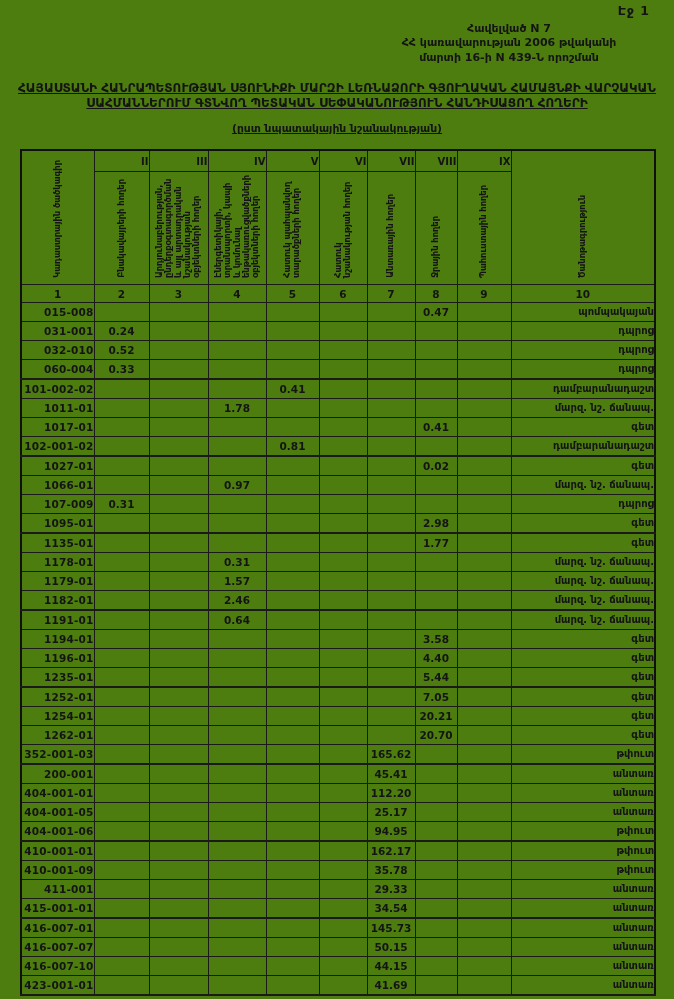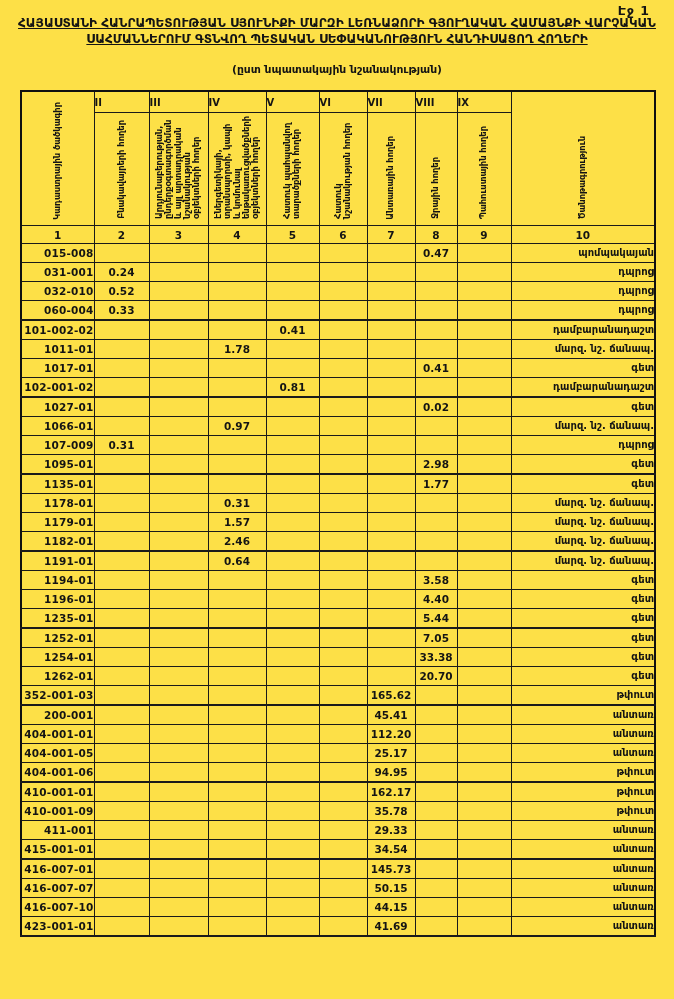--- a/index.html
+++ b/index.html
@@ -1,43 +1,43 @@
 <!DOCTYPE html>
 <html><head>
 <meta charset="utf-8">
 <style>
   html,body { margin:0; padding:0; background:#ffffff; }
   .page {
     position:relative;
     width:674px; height:999px;
-    background:#fde047;
+    background:#4d7c0f;
     font-family:"DejaVu Sans", sans-serif;
     color:#141414;
     overflow:hidden;
   }
   .pagenum {
     position:absolute; top:3px; right:24px;
     font-size:12.5px; font-weight:bold; letter-spacing:1px;
   }
   .appendix {
     padding-top:22px; margin-left:356px; width:306px;
     text-align:center; font-size:11px; font-weight:bold; line-height:1.3;
   }
   .titleblock { margin-top:16px; text-align:center; font-weight:bold; }
   .caption { font-size:12px; letter-spacing:3px; margin-bottom:5px; }
   .main-title { font-size:12px; line-height:1.3; padding:0 16px;text-decoration:underline; }
-  .sub-title { font-size:10.8px; margin-top:16px; }
+  .sub-title { font-size:10.8px; margin-top:10px;text-decoration:underline; }
 
   table.land {
     border-collapse:collapse; table-layout:fixed;
     margin:14px 0 0 20px; width:634px;
     border:2px solid #101010;
   }
   table.land td { border:1px solid #1a1a1a; padding:0; overflow:hidden; }
-  td.roman   { height:20px; text-align:left; font-size:10px; font-weight:bold; border-bottom-width:2px; }
+  td.roman   { height:20px; text-align:right; font-size:10px; font-weight:bold; border-bottom-width:2px; }
   td.vhead   { vertical-align:bottom; text-align:center; height:112px; }
   td.tallcell{ vertical-align:bottom; text-align:center; }
   .vtext {
     display:inline-block;
     writing-mode:vertical-rl; transform:rotate(180deg);
     font-size:8.3px; font-weight:bold; line-height:1.12;
     max-height:104px; margin:2px auto 2px; text-align:left;
   }
   .vtall { max-height:128px; }
   td.numcell { height:17px; text-align:center; font-size:10.5px; font-weight:bold; border-bottom-width:2px; }
@@ -47,20 +47,25 @@
   td.note { text-align:right; padding-left:4px; font-size:10px; }
   tr.thick td { border-bottom-width:2px; }
 </style>
 </head>
 <body>
 
 <div class="page">
 
   <div class="pagenum">Էջ 1</div>
 
+  <div class="appendix">
+    <div>Հավելված N 7</div>
+    <div>ՀՀ կառավարության 2006 թվականի</div>
+    <div>մարտի 16-ի N 439-Ն որոշման</div>
+  </div>
 
   <div class="titleblock">
     <div class="main-title">ՀԱՅԱՍՏԱՆԻ ՀԱՆՐԱՊԵՏՈՒԹՅԱՆ ՍՅՈՒՆԻՔԻ ՄԱՐԶԻ ԼԵՌՆԱՁՈՐԻ ԳՅՈՒՂԱԿԱՆ ՀԱՄԱՅՆՔԻ ՎԱՐՉԱԿԱՆ ՍԱՀՄԱՆՆԵՐՈՒՄ ԳՏՆՎՈՂ ՊԵՏԱԿԱՆ ՍԵՓԱԿԱՆՈՒԹՅՈՒՆ ՀԱՆԴԻՍԱՑՈՂ ՀՈՂԵՐԻ</div>
     <div class="sub-title">(ըստ նպատակային նշանակության)</div>
   </div>
 
   <table class="land">
     <colgroup>
       <col style="width:73px">
         <col style="width:55px">
@@ -363,21 +368,21 @@
           <td class="note">գետ</td>
         </tr>
         <tr>
           <td class="code">1254-01</td>
           <td class="val"></td>
           <td class="val"></td>
           <td class="val"></td>
           <td class="val"></td>
           <td class="val"></td>
           <td class="val"></td>
-          <td class="val">33.38</td>
+          <td class="val">20.21</td>
           <td class="val"></td>
           <td class="note">գետ</td>
         </tr>
         <tr>
           <td class="code">1262-01</td>
           <td class="val"></td>
           <td class="val"></td>
           <td class="val"></td>
           <td class="val"></td>
           <td class="val"></td>

